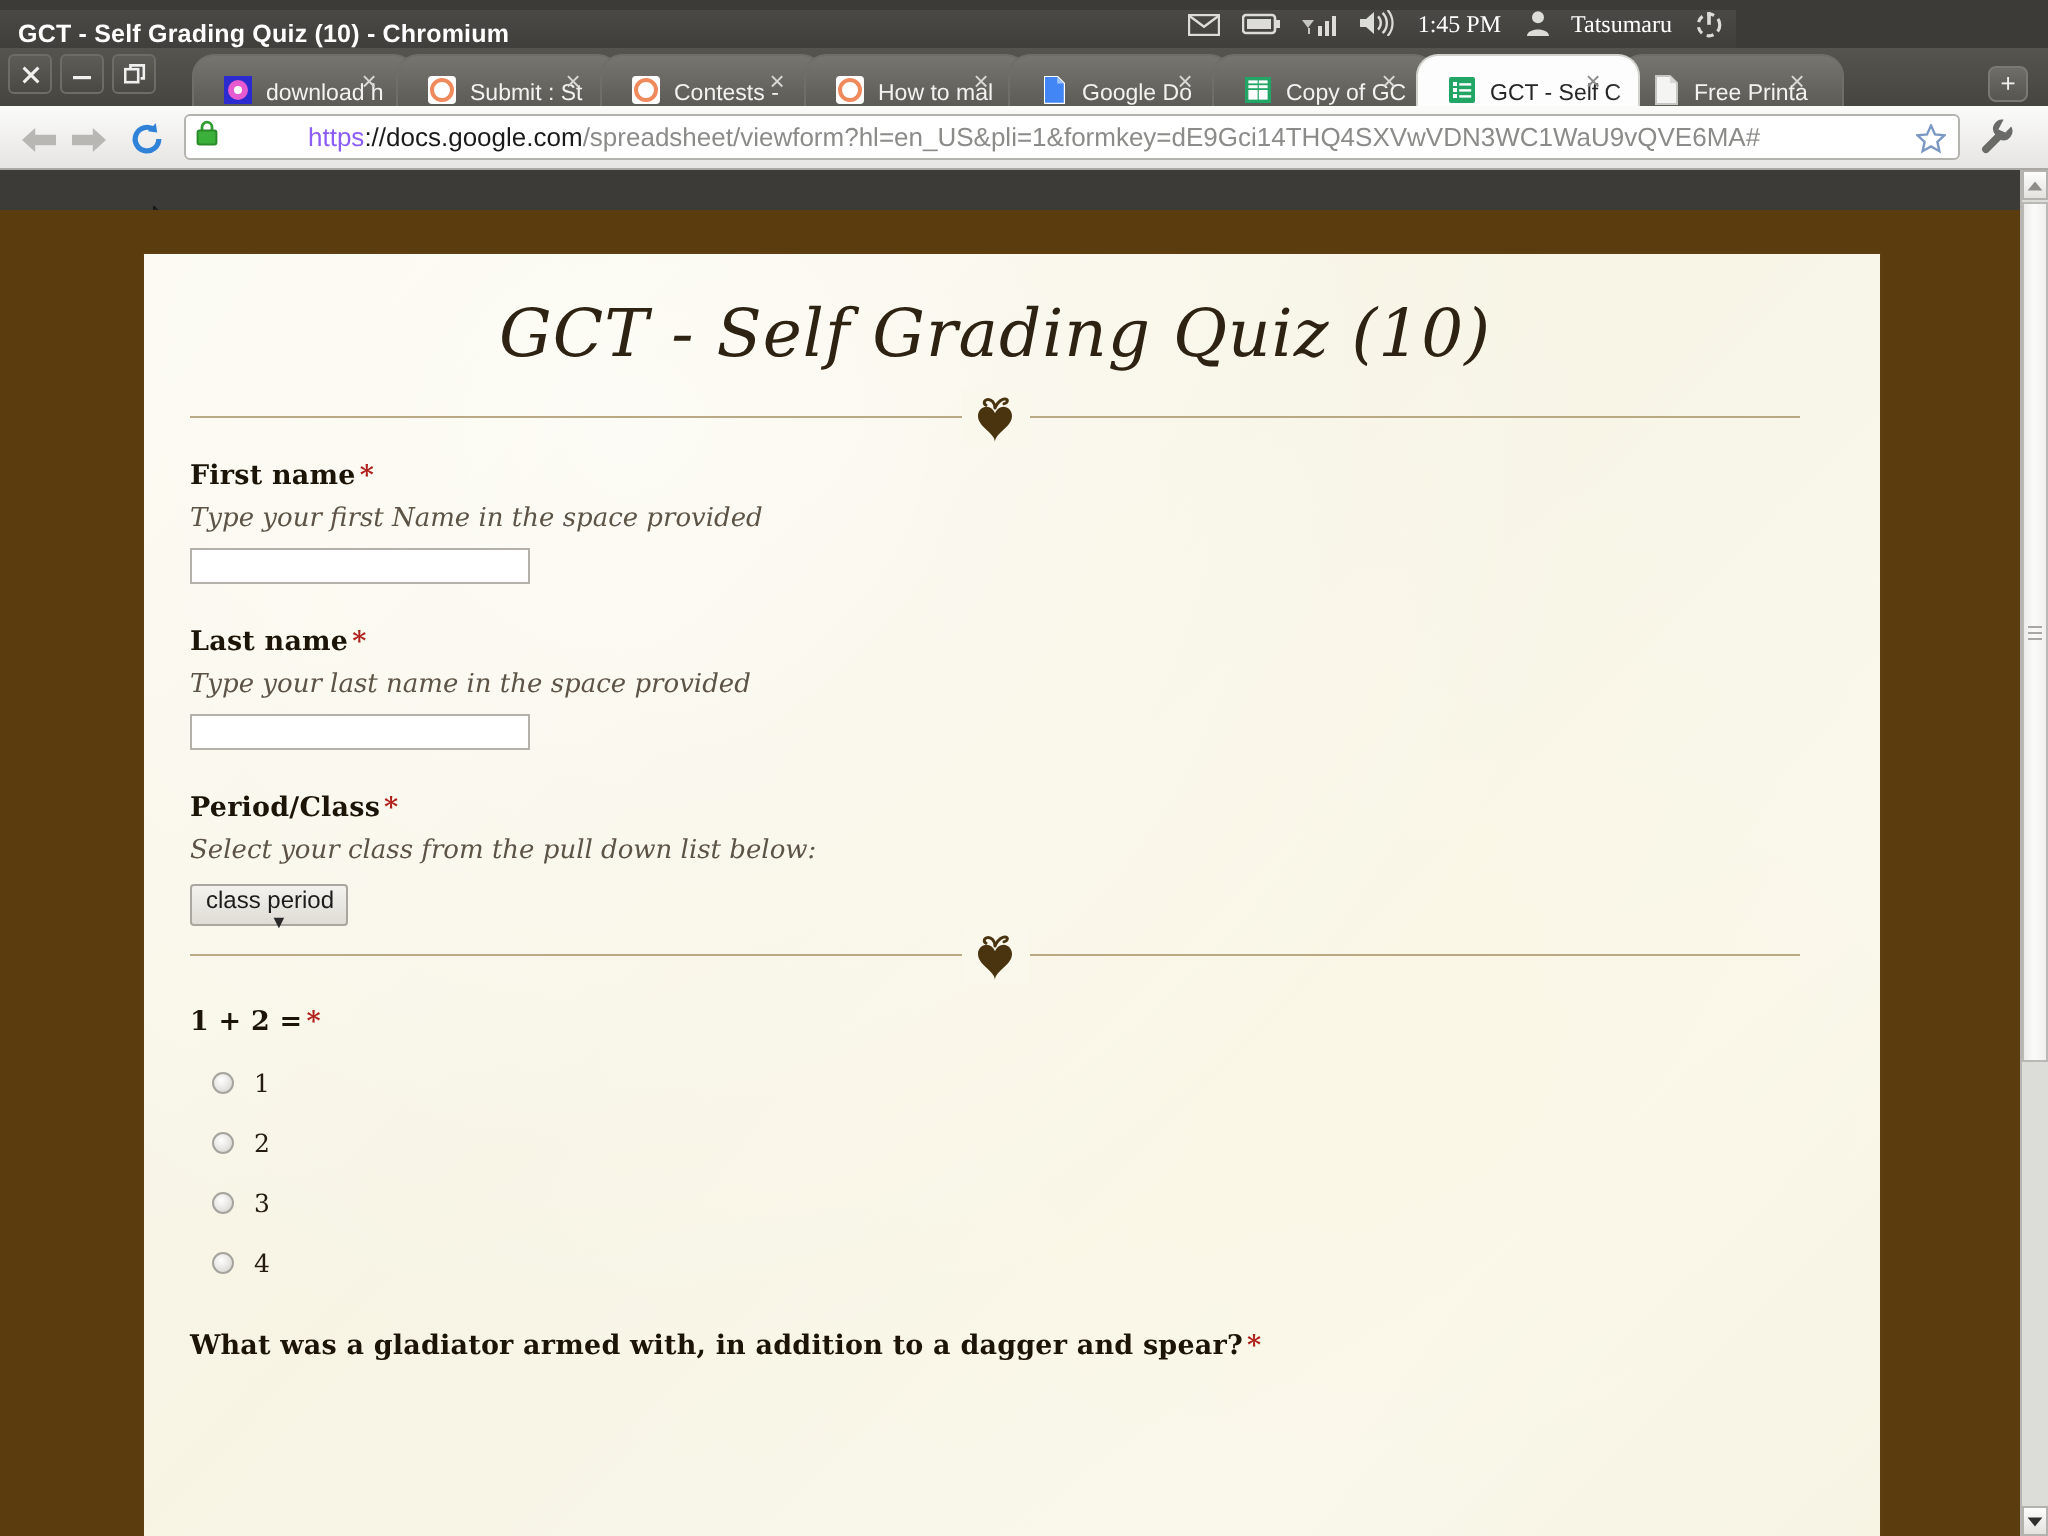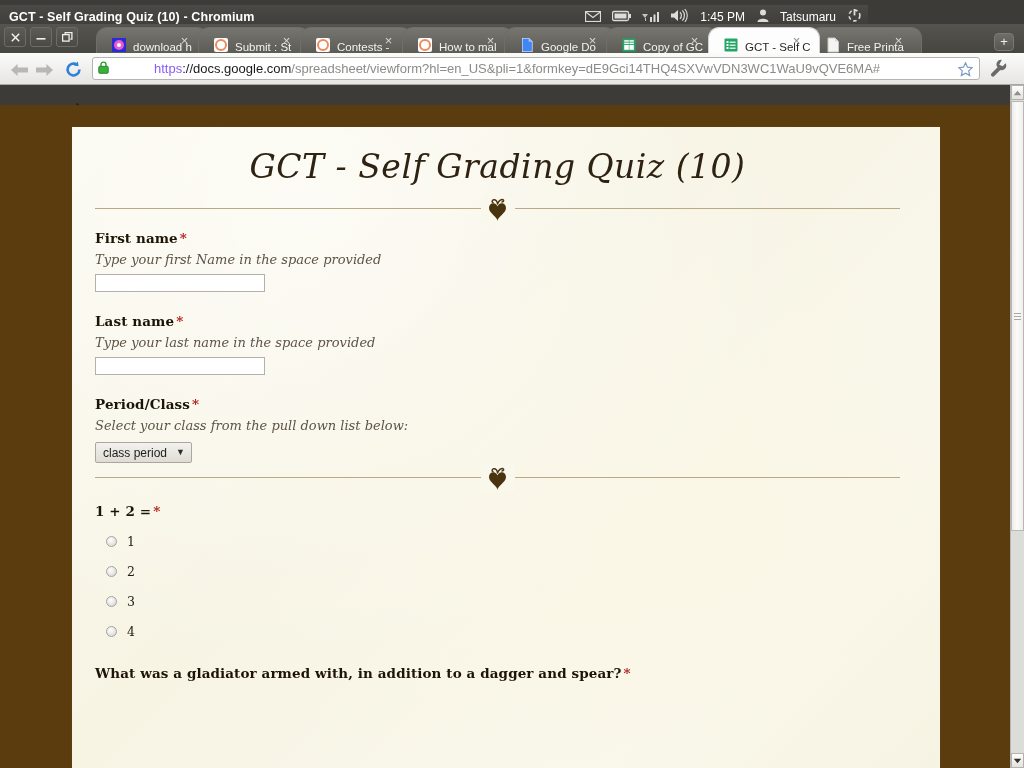--- a/index.html
+++ b/index.html
@@ -16,21 +16,21 @@
     background: linear-gradient(to bottom, #4a4945 0%, #3d3c38 100%);
     display: flex; align-items: center;
   }
   #win-title {
     color: #ffffff; font-size: 12.5px; font-weight: bold;
     margin-left: 9px; letter-spacing: 0.1px;
     white-space: nowrap;
   }
   #tray {
     position: absolute; right: 6px; top: 0; height: 24px;
-    display: flex; align-items: center; gap: 11px;
+    display: flex; align-items: flex-start; gap: 11px; font-family: Liberation Serif, serif;
   }
   .tray-ico { display: block; opacity: 0.92; }
   #clock {
     color: #ffffff; font-size: 12px; margin: 0 1px; white-space: nowrap;
   }
   #username {
     color: #ffffff; font-size: 12px; white-space: nowrap;
   }
 
   
@@ -204,20 +204,21 @@
     font-size: 12px; color: #222; padding: 0 3px;
   }
   .selwrap {
     margin-top: 9px;
     display: inline-flex; align-items: center;
     height: 21px; padding: 0 6px 0 7px;
     background: linear-gradient(to bottom, #f3f2ee, #dedcd4);
     border: 1px solid #a9a7a0;
     border-radius: 2px;
     box-sizing: border-box;
+    flex-direction: column;
   }
   .selwrap .selval {
     font-family: "Liberation Sans", sans-serif;
     font-size: 12px; color: #1c1c1c;
   }
   .selwrap .caret {
     margin-left: 9px; font-size: 9px; color: #2a2a2a; line-height: 1;
   }
 
   

